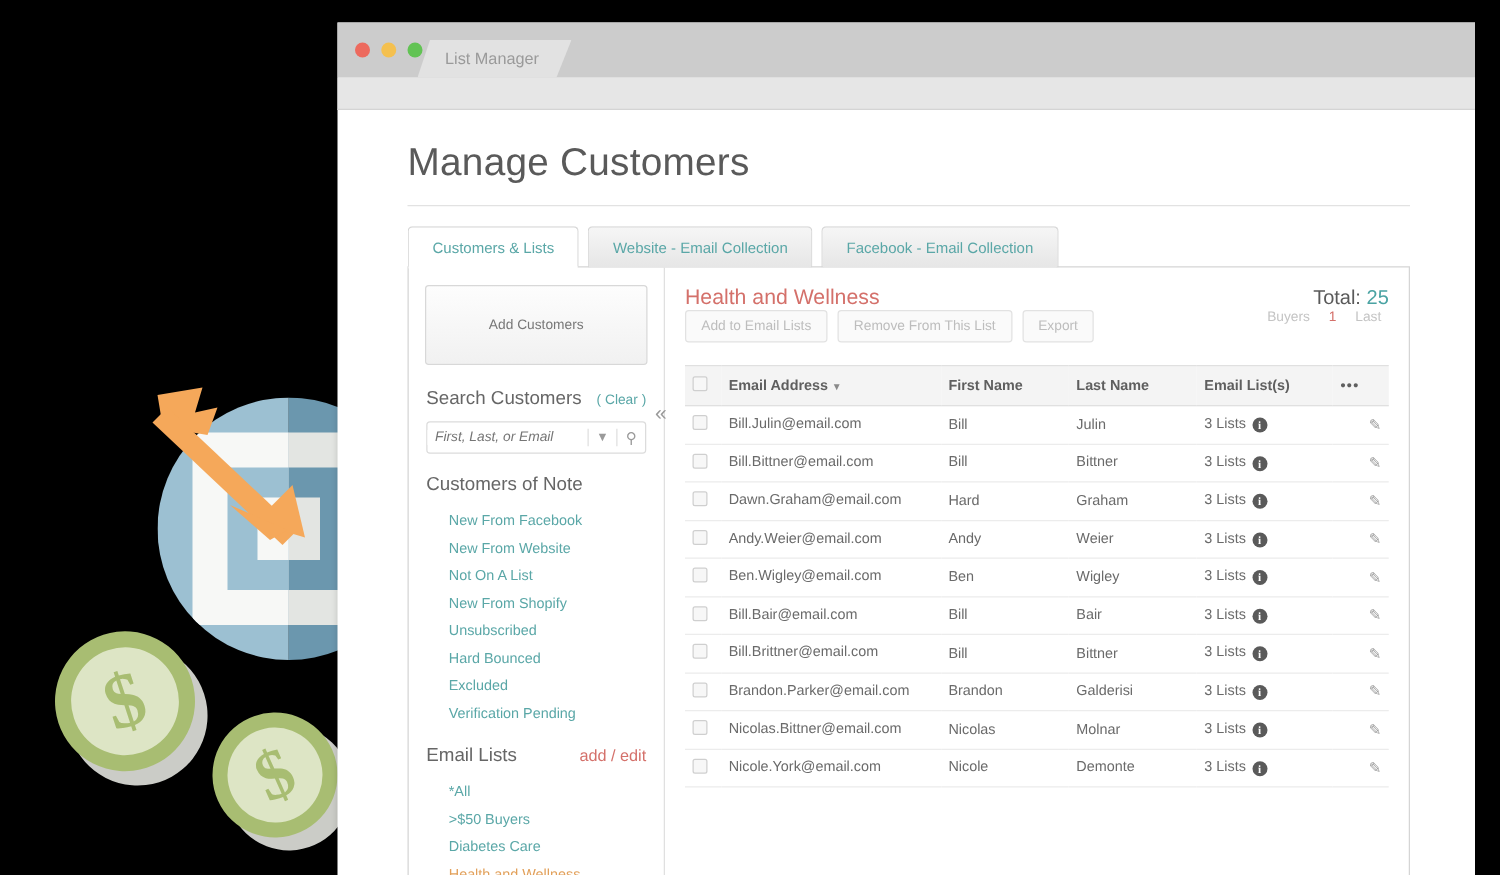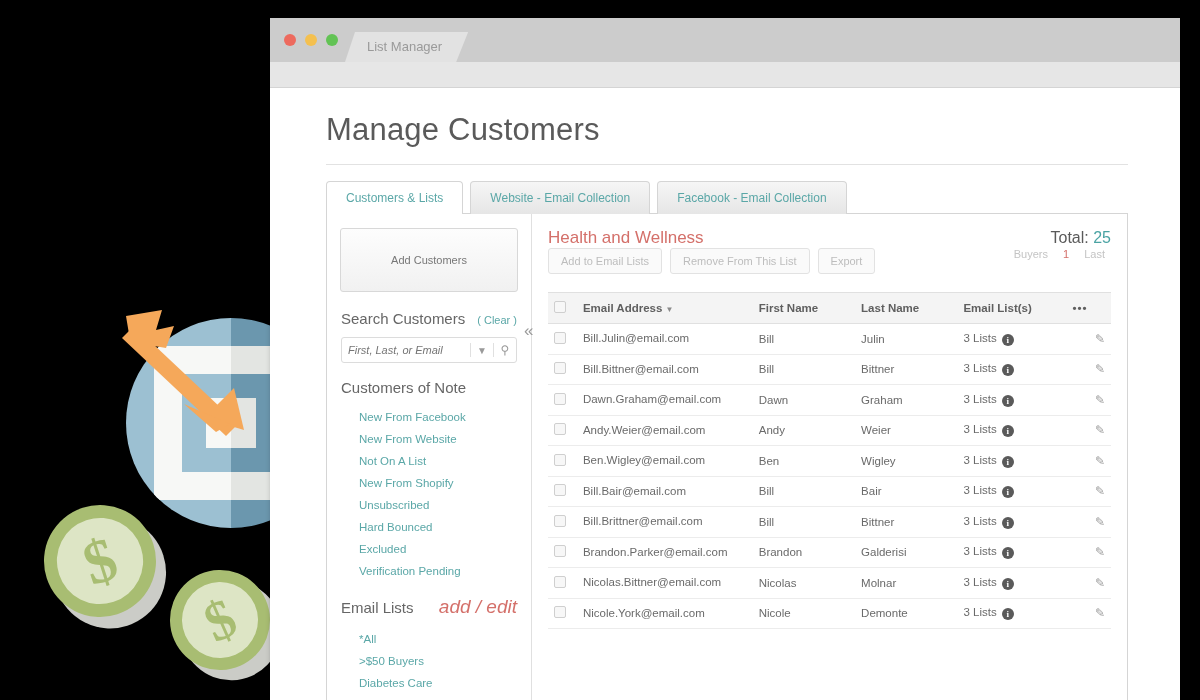--- a/index.html
+++ b/index.html
@@ -68,21 +68,21 @@
   }
   #traffic-lights {
     position: absolute; left: 14px; top: 16px;
     display: flex; gap: 9px;
   }
   .tl { width: 12px; height: 12px; border-radius: 50%; }
   #tl-close { background: #ed6a5e; }
   #tl-min   { background: #f4c04f; }
   #tl-max   { background: #62c354; }
   #browser-tab {
-    position: absolute; left: 75px; bottom: 0;
+    position: absolute; left: 64px; bottom: 0;
     height: 30px; padding: 0 26px 0 22px;
     background: #e2e2e2; color: #9a9a9a;
     font-size: 13px; line-height: 30px;
     border-top-left-radius: 3px;
     clip-path: polygon(10px 0, 100% 0, calc(100% - 12px) 100%, 0 100%);
   }
   #toolbar-strip { height: 26px; background: #e6e6e6; border-bottom: 1px solid #d4d4d4; }
 
   
   #page {
@@ -124,21 +124,21 @@
     display: block; width: 178px; margin: 0 auto 18px auto;
     padding: 25px 0; text-align: center; font-size: 11px; color: #777;
     background: linear-gradient(#fdfdfd, #f1f1f1);
     border: 1px solid #d8d8d8; border-radius: 3px; cursor: pointer;
   }
   .side-head {
     font-size: 15px; color: #666; margin: 4px 0 10px 0; font-weight: normal;
     display: flex; align-items: baseline; justify-content: space-between;
   }
   .side-head .clear { font-size: 11px; color: #5aa7a7; cursor: pointer; }
-  .side-head .addedit { font-size: 19px; color: #d4706a; cursor: pointer; font-style: italic; }
+  .side-head .addedit { font-size: 13px; color: #d4706a; cursor: pointer; }
   #search-box {
     display: flex; align-items: center; border: 1px solid #dcdcdc;
     border-radius: 3px; height: 26px; margin-bottom: 16px; background: #fff;
   }
   #search-input {
     flex: 1; border: none; outline: none; font-size: 11px;
     font-style: italic; color: #aaa; padding: 0 6px;
     font-family: "Liberation Sans", sans-serif; min-width: 0;
   }
   .sb-sep { width: 1px; height: 14px; background: #e0e0e0; }
@@ -377,21 +377,21 @@
                     <td class="col-chk"><span class="chk"></span></td>
                     <td class="cell-email">Bill.Bittner@email.com</td>
                     <td>Bill</td>
                     <td>Bittner</td>
                     <td><span>3 Lists</span><span class="info-dot">i</span></td>
                     <td class="col-edit"><span class="pencil">✎</span></td>
                   </tr>
                   <tr>
                     <td class="col-chk"><span class="chk"></span></td>
                     <td class="cell-email">Dawn.Graham@email.com</td>
-                    <td>Dawn</td>
+                    <td>Hard</td>
                     <td>Graham</td>
                     <td><span>3 Lists</span><span class="info-dot">i</span></td>
                     <td class="col-edit"><span class="pencil">✎</span></td>
                   </tr>
                   <tr>
                     <td class="col-chk"><span class="chk"></span></td>
                     <td class="cell-email">Andy.Weier@email.com</td>
                     <td>Andy</td>
                     <td>Weier</td>
                     <td><span>3 Lists</span><span class="info-dot">i</span></td>

